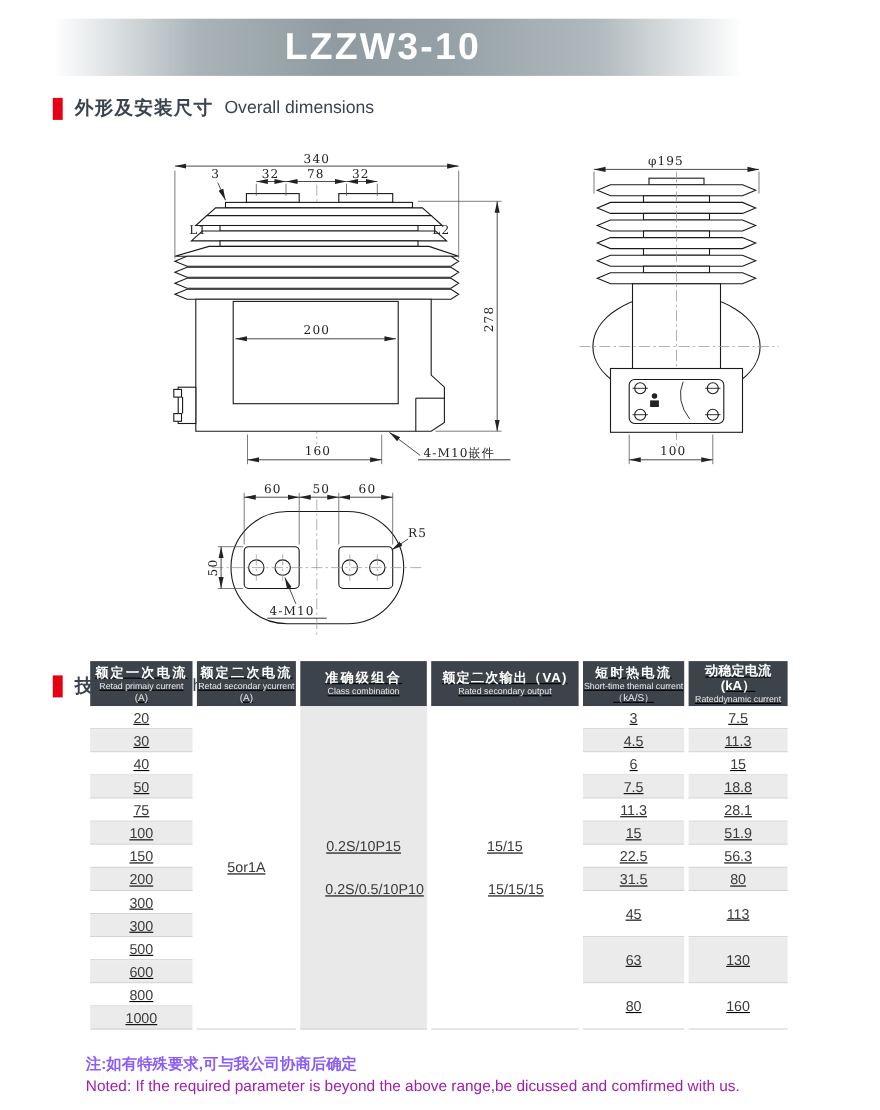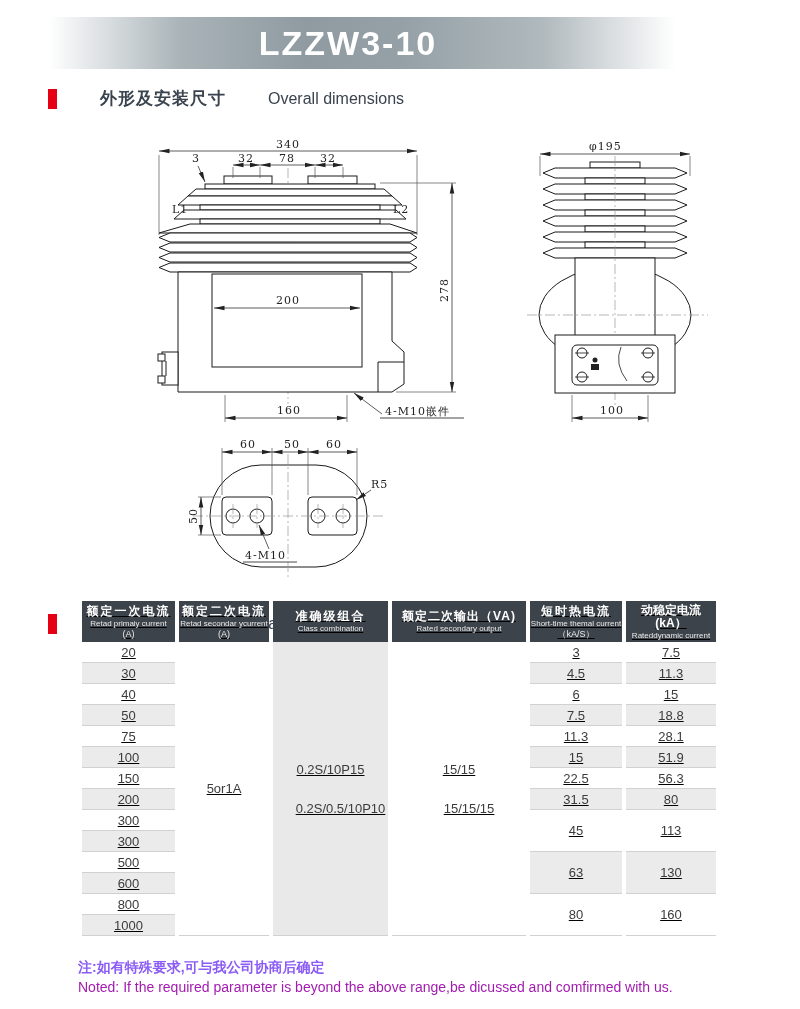--- a/index.html
+++ b/index.html
@@ -10,21 +10,21 @@
 
   
   .banner {
     position:absolute; top:17px; left:0; width:696px; height:52px;
     background:linear-gradient(90deg,#ffffff 0%,#ffffff 7%,#a9b3b8 26%,#8f9ba1 44%,#95a1a7 58%,#b0b9bd 78%,#ffffff 97%);
     display:flex; align-items:center; justify-content:center;
   }
   .banner-title { color:#ffffff; font-size:34px; font-weight:bold; letter-spacing:2px; }
 
   
-  .section-title { position:absolute; left:48px; display:flex; align-items:center;gap:32px; }
+  .section-title { position:absolute; left:48px; display:flex; align-items:center; }
   .section-title.s1 { top:87px; }
   .section-title.s2 { top:612px; }
   .red-bar { width:9px; height:20px; background:#e60013; margin-right:11px; }
   .sec-zh { font-size:17px; font-weight:bold; color:#3a434e; letter-spacing:1px; margin-right:10px; }
   .sec-en { font-size:16px; color:#3a434e; }
 
   
   .drawing { position:absolute; overflow:visible; }
   #front-view { left:130px; top:138px; }
   #side-view  { left:525px; top:138px; }

